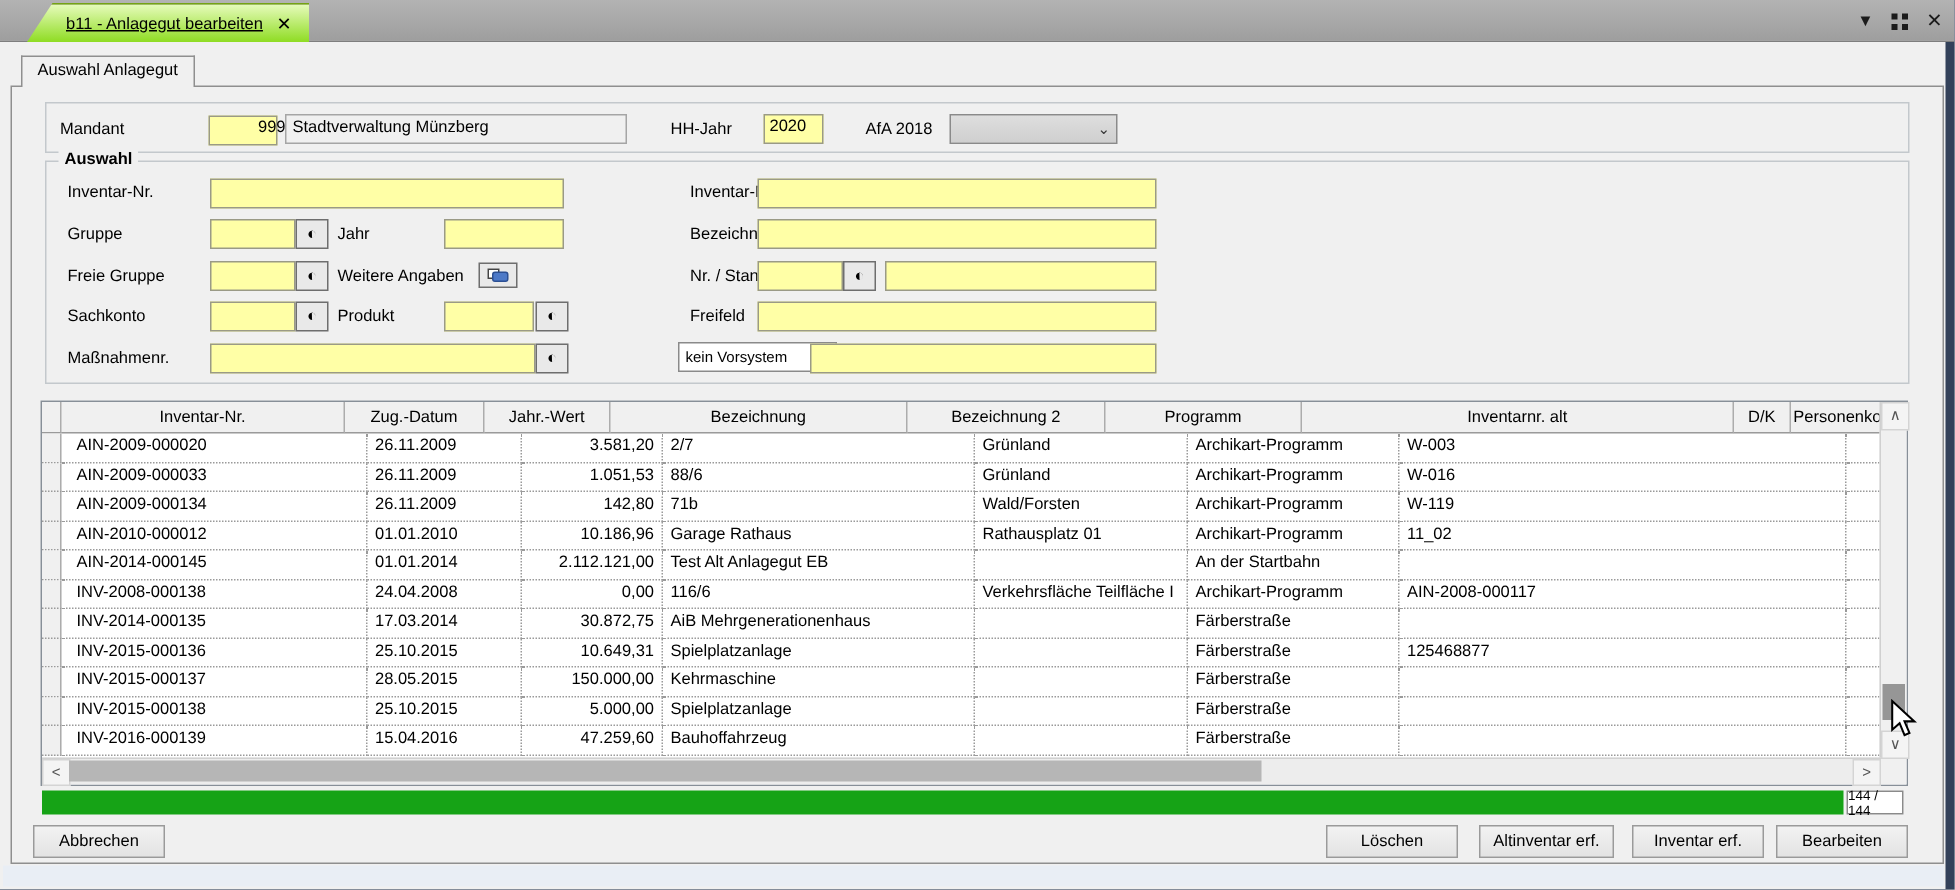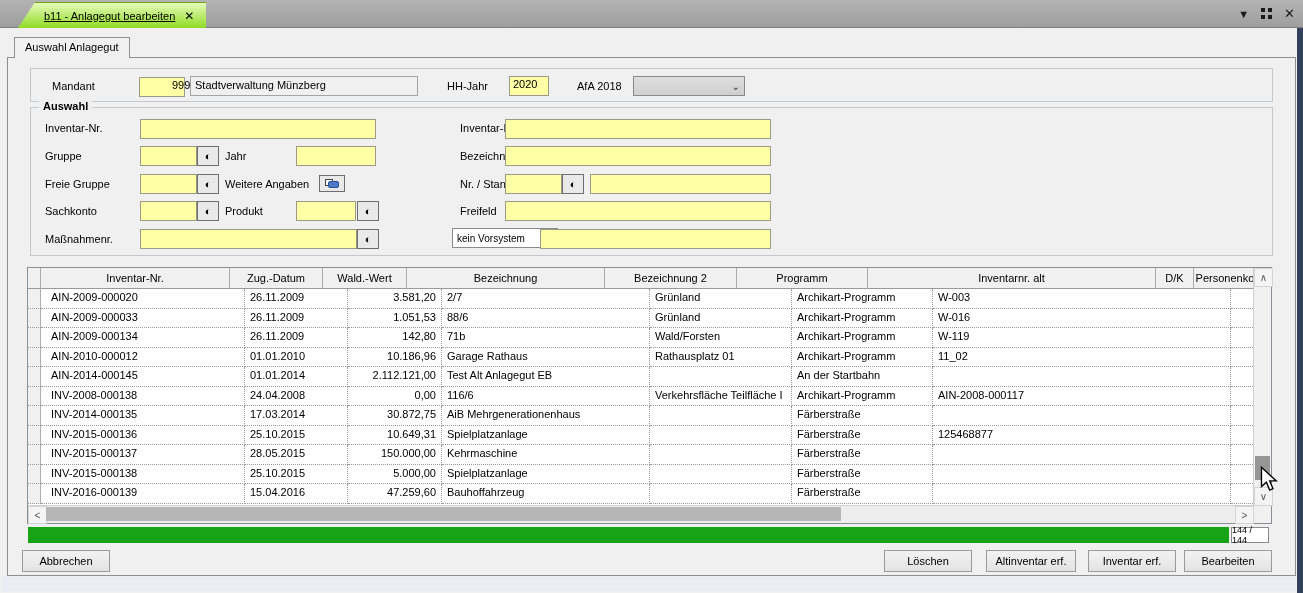--- a/index.html
+++ b/index.html
@@ -100,21 +100,21 @@
           <i></i>
         </span>
       <span class="x">✕</span>
     </div>
   </div>
 
   <div class="abs page-tab">Auswahl Anlagegut</div>
   <div class="abs page-panel"></div>
 
   <div class="abs groupbox" style="left:30px;top:68px;width:1243px;height:34px;"></div>
-  <span class="abs lbl" style="left:52px;top:80px;">Mandant</span>
+  <span class="abs lbl" style="left:40px;top:80px;">Mandant</span>
   <div class="abs yfield" style="left:139px;top:77px;width:46px;padding-left:32px;">9999</div>
   <div class="abs gfield" style="left:190px;top:76px;width:228px;">Stadtverwaltung Münzberg</div>
   <span class="abs lbl" style="left:447px;top:80px;">HH-Jahr</span>
   <div class="abs yfield" style="left:509px;top:76px;width:40px;text-align:left;">2020</div>
   <span class="abs lbl" style="left:577px;top:80px;">AfA 2018</span>
   <div class="abs combo disabled" style="left:633px;top:76px;width:112px;">
     <span></span>
     <span class="chev">⌄</span>
   </div>
 
@@ -184,21 +184,21 @@
     <span class="chev">⌄</span>
   </div>
   <div class="abs yfield" style="left:540px;top:229px;width:231px;"></div>
 
   <div class="abs grid-wrap">
     <div class="rows-area">
       <div class="hrow">
           <div class="hcell" style="width: 12px;"></div>
           <div class="hcell" style="width: 188px;">Inventar-Nr.</div>
           <div class="hcell" style="width: 92px;">Zug.-Datum</div>
-          <div class="hcell" style="width: 83px;">Wald.-Wert</div>
+          <div class="hcell" style="width: 83px;">Jahr.-Wert</div>
           <div class="hcell" style="width: 197px;">Bezeichnung</div>
           <div class="hcell" style="width: 131px;">Bezeichnung 2</div>
           <div class="hcell" style="width: 130px;">Programm</div>
           <div class="hcell" style="width: 287px;">Inventarnr. alt</div>
           <div class="hcell" style="width: 37px;">D/K</div>
           <div class="hcell" style="width: 68px;">Personenkon</div>
         </div>
       <div>
           <div class="drow">
             <div class="dcell sel" style="width: 12px;"></div>

